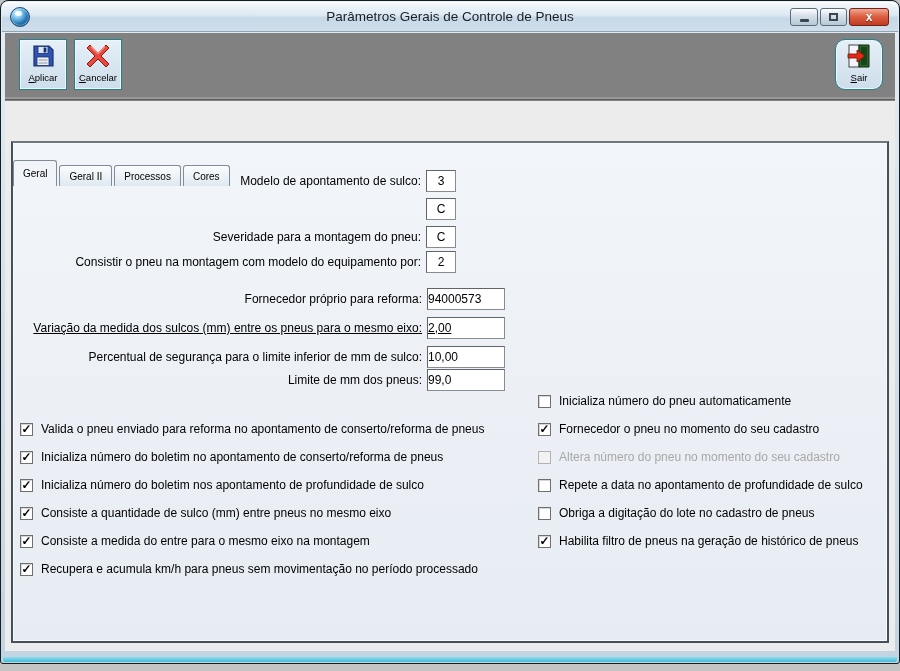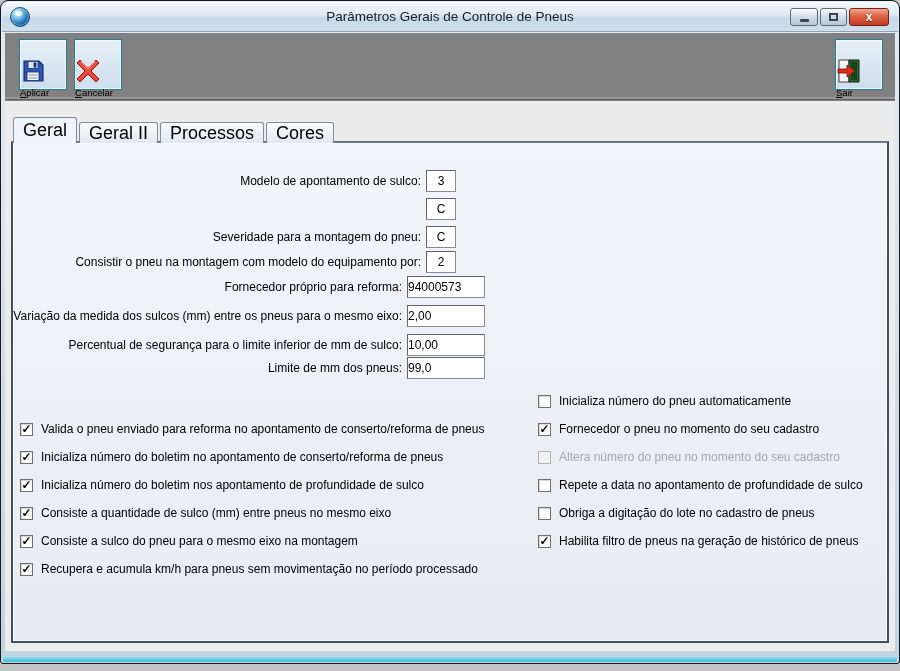--- a/index.html
+++ b/index.html
@@ -38,57 +38,57 @@
   .glyph-close{color:#fff;font-size:12px;font-weight:bold;line-height:16px;
     text-shadow:0 1px 1px rgba(0,0,0,.45);}
 
   
   .client{position:absolute;left:4px;right:4px;top:32px;bottom:12px;background:#828282;}
   .toolbar{position:absolute;left:0;right:0;top:0;height:67px;background:#818181;
     border-bottom:1px solid #5f5f5f;box-shadow:inset 0 -2px 0 #989898;}
   .tbtn{position:absolute;top:6px;width:48px;height:51px;cursor:pointer;
     border:1px solid #24808a;box-shadow:inset 0 0 0 1px #eef7fc;
     background:linear-gradient(#e6f0f8,#cdddeb);
-    display:flex;flex-direction:column;align-items:flex-start;padding-top:18px;}
+    display:flex;flex-direction:column;align-items:center;padding-top:3px;}
   .tbtn .ticon{width:26px;height:26px;flex:0 0 26px;}
   .tbtn .tlabel{font-size:9.5px;color:#000;margin-top:3px;white-space:nowrap;}
   .tbtn .tlabel::first-letter{text-decoration:underline;}
   .tbtn.apply{left:14px;}
   .tbtn.cancel{left:69px;}
-  .tbtn.exit{right:12px;}
+  .tbtn.exit{right:12px;border-radius:10px;}
 
   
   .content{position:absolute;left:0;right:0;top:68px;bottom:0;background:#ececec;}
 
   
   .tabstrip{position:absolute;left:8px;top:16px;display:flex;align-items:flex-end;z-index:5;}
   .tab{height:21px;margin-left:2px;padding:8px 9px;display:flex;align-items:center;justify-content:center;
-    font-size:18px;color:#000;cursor:pointer;
+    font-size:10px;color:#000;cursor:pointer;
     border:1px solid #808d98;border-bottom:none;border-radius:3px 3px 0 0;
-    background:linear-gradient(#fbfdfe,#dfe8f0);}
+    background:linear-gradient(#fbfdfe,#dfe8f0);margin-top:43px;}
   .tab.active{height:26px;margin-left:0;background:#f1f5f9;z-index:6;position:relative;
     box-shadow:0 2px 0 #f1f5f9;}
 
   
   .tabpage{position:absolute;left:6px;right:6px;top:40px;bottom:8px;
     border:2px solid #46505a;border-top-color:#6c7781;
     background:linear-gradient(#f2f5f9,#e7ecf3);
     box-shadow:inset 0 0 0 1px #f8fafc;}
 
   
   .frow{position:absolute;display:flex;align-items:center;gap:5px;}
   .frow .flabel{font-size:12px;color:#000;white-space:nowrap;}
   .fin{height:22px;border:1px solid #878c94;border-top-color:#60656d;border-left-color:#60656d;
     background:#fff;font-family:"Liberation Sans",sans-serif;font-size:12px;color:#000;outline:none;}
   .fin.small{width:30px;text-align:center;padding:0;}
   .fin.large{width:78px;padding:0 4px 0 0;}
   .frow.small{right:431px;}
-  .frow.large{right:402px;}
+  .frow.large{right:382px;margin-top:12px;}
   .fr0{top:27px;align-items:center;} .fr1{top:55px;} .fr2{top:83px;} .fr3{top:108px;}
-  .fr4{top:133px;} .fr5{top:162px;} .fr6{top:191px;} .fr7{top:214px;}
+  .fr4{top:133px;} .fr5{top:162px;text-decoration:underline;} .fr6{top:191px;} .fr7{top:214px;}
 
   
   .chk{position:absolute;display:flex;align-items:center;gap:8px;cursor:pointer;}
   .cbox{width:13px;height:13px;flex:0 0 13px;background:#fff;border:1px solid #6f6f6f;
     box-shadow:inset 1px 1px 0 #d7d7d7;font-weight:bold;font-size:12px;line-height:11px;
     text-align:center;color:#000;}
   .clabel{font-size:12px;color:#000;white-space:nowrap;}
   .chk.disabled .cbox{border-color:#b2b2b2;background:#f2f2f2;box-shadow:none;}
   .chk.disabled .clabel{color:#a7a7a7;}
   .colL{left:7px;} .colR{left:525px;}
@@ -208,21 +208,21 @@
         <div class="chk colL cr3 checked">
           <span class="cbox">✓</span>
           <span class="clabel">Inicializa número do boletim nos apontamento de profundidade de sulco</span>
         </div>
         <div class="chk colL cr4 checked">
           <span class="cbox">✓</span>
           <span class="clabel">Consiste a quantidade de sulco (mm) entre pneus no mesmo eixo</span>
         </div>
         <div class="chk colL cr5 checked">
           <span class="cbox">✓</span>
-          <span class="clabel">Consiste a sulco do pneu para o mesmo eixo na montagem</span>
+          <span class="clabel">Consiste a medida do entre para o mesmo eixo na montagem</span>
         </div>
         <div class="chk colL cr6 checked">
           <span class="cbox">✓</span>
           <span class="clabel">Recupera e acumula km/h para pneus sem movimentação no período processado</span>
         </div>
 
         <div class="chk colR cr0">
           <span class="cbox"></span>
           <span class="clabel">Inicializa número do pneu automaticamente</span>
         </div>

